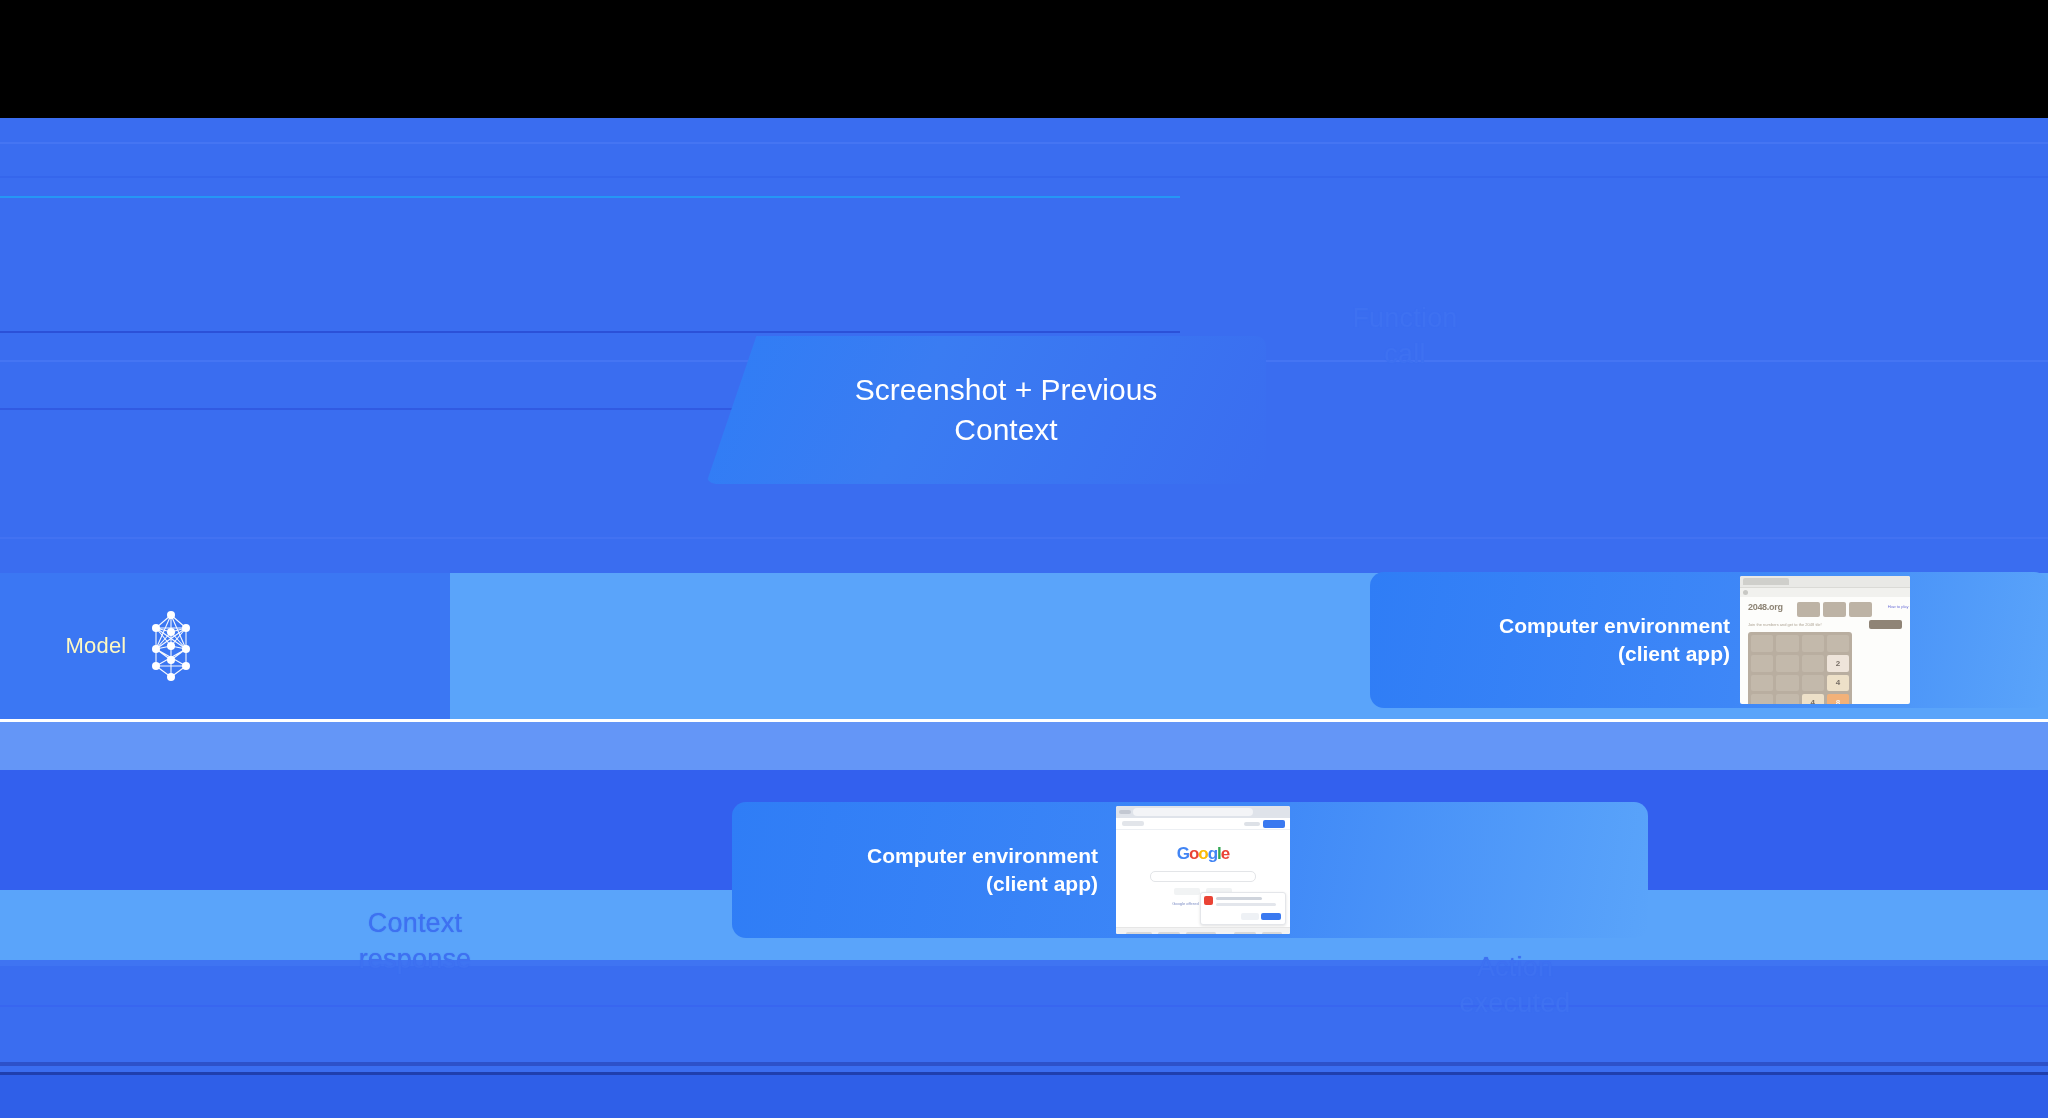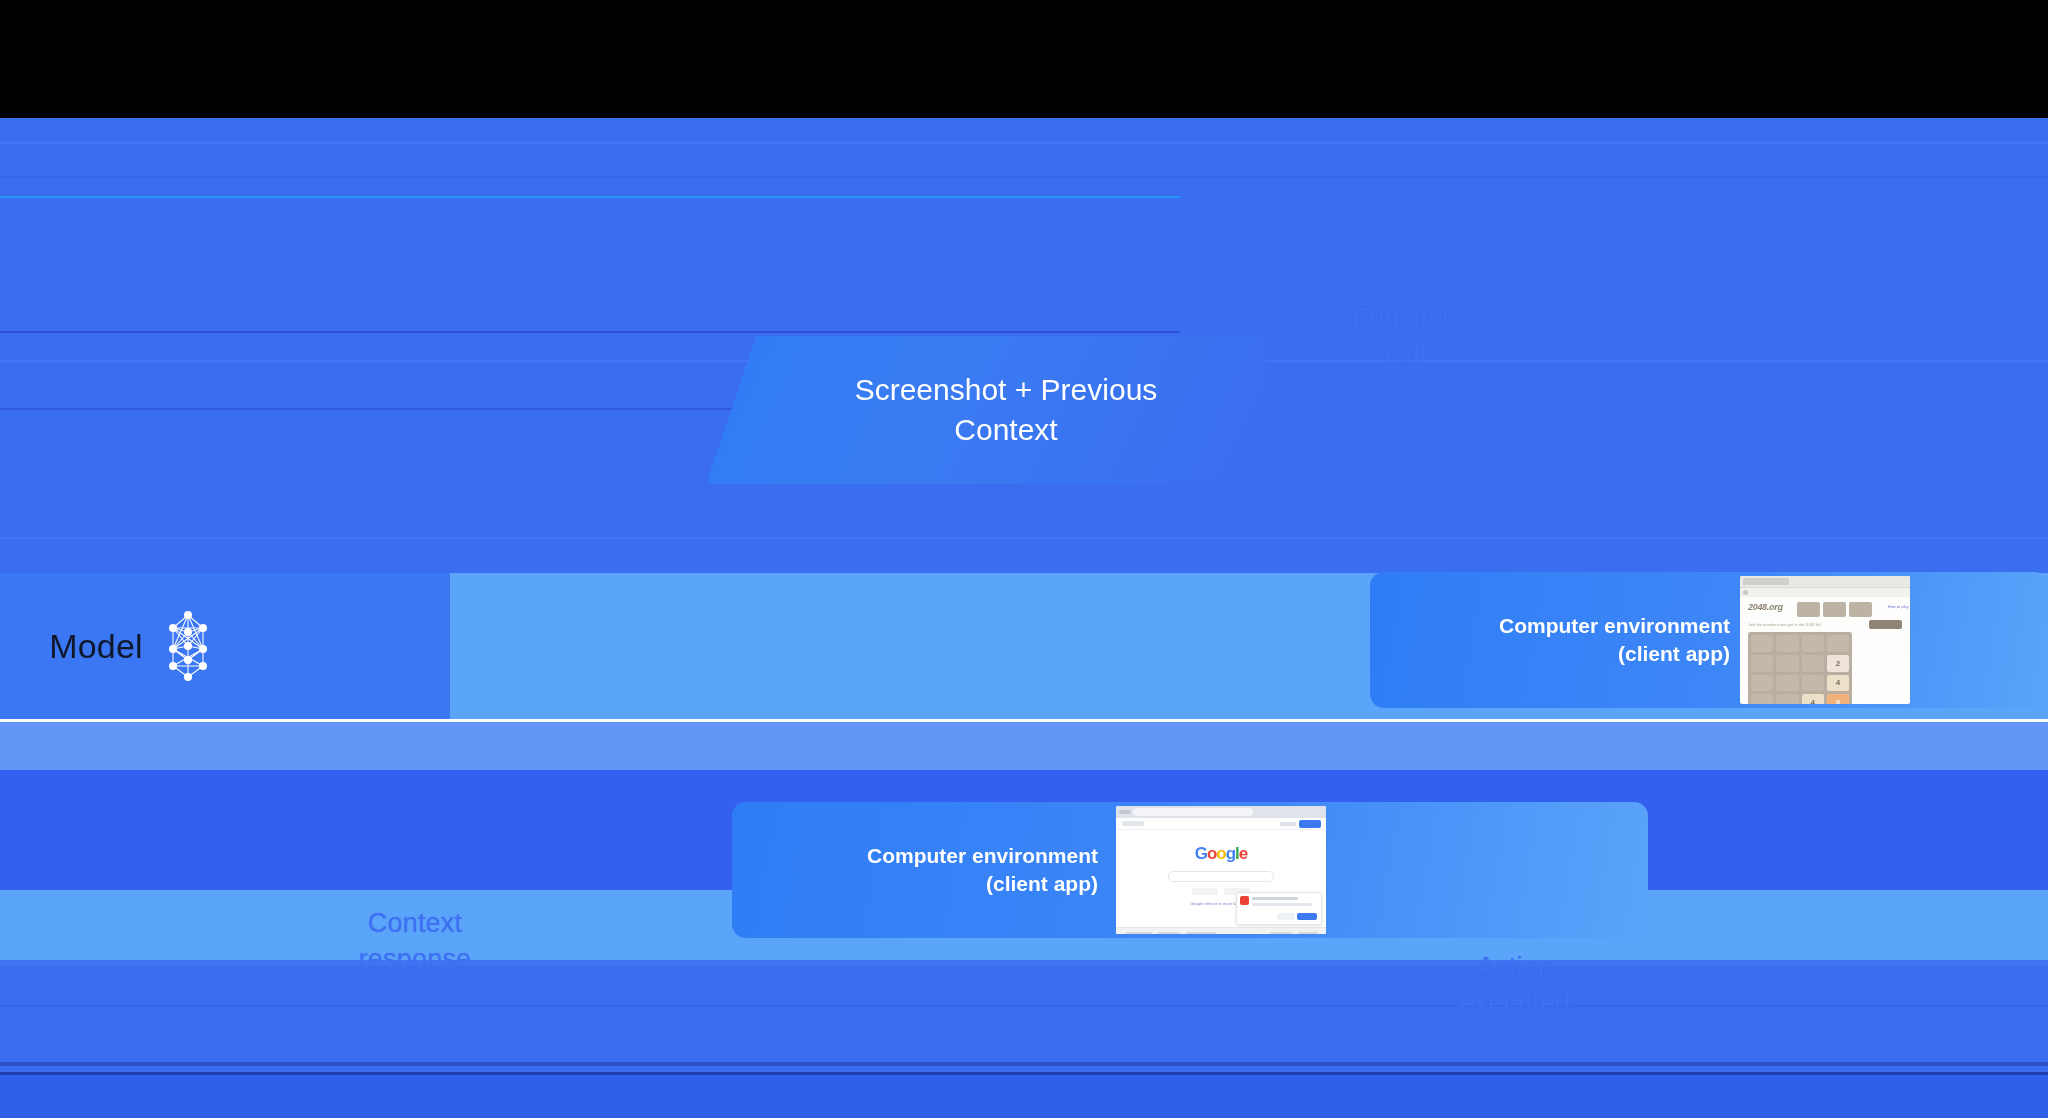--- a/index.html
+++ b/index.html
@@ -48,50 +48,50 @@
   }
 
   
   .chevron{
     position:absolute;left:-60px;top:573px;width:510px;height:146px;
     background:#3b77f3;
     clip-path:polygon(0 0,100% 0,100% 100%,0 100%,11% 50%);
     display:flex;align-items:center;justify-content:center;gap:22px;
     padding-right:130px;box-sizing:border-box;
   }
-  .chevron .mlabel{color:#0f172a;font-size:34px;letter-spacing:.2px;}
+  .chevron .mlabel{color:#fef9c3;font-size:22px;letter-spacing:.2px;}
   .nn{width:46px;height:74px;display:block;}
 
   
   .envcard{
     position:absolute;height:136px;border-radius:14px;
     background:linear-gradient(100deg,#2f7df6 0%,#3e87f7 55%,#5aa4fa 100%);
     display:flex;align-items:center;
   }
   .envcard .elabel{
     color:#ffffff;font-size:21px;line-height:1.33;text-align:right;
     white-space:pre-line;flex:0 0 auto;font-weight:bold;
   }
   .env-top{left:1370px;top:572px;width:678px;}
   .env-top .elabel{width:340px;margin-left:20px;}
   .env-bot{left:732px;top:802px;width:916px;}
   .env-bot .elabel{width:350px;margin-left:16px;}
 
   
   .thumb{background:#fdfdfb;border-radius:2px;overflow:hidden;position:relative;flex:0 0 auto;}
   .thumb-2048{width:170px;height:128px;margin-left:10px;}
-  .thumb-goog{width:210px;height:128px;margin-left:18px;}
+  .thumb-goog{width:174px;height:128px;margin-left:18px;}
 
   
   .g-chrome{height:11px;background:#e9e9e6;border-bottom:1px solid #dadad6;position:relative;}
   .g-tab{position:absolute;left:3px;top:2px;width:46px;height:7px;background:#cfcfcb;border-radius:2px 2px 0 0;}
   .g-toolbar{height:9px;background:#f1f1ee;position:relative;}
   .g-dot{position:absolute;left:3px;top:2px;width:5px;height:5px;border-radius:50%;background:#c8c8c4;}
   .g-body{padding:5px 8px 0;}
-  .g-hdr{display:flex;align-items:flex-start;gap:14px;font-style:italic;}
+  .g-hdr{display:flex;align-items:flex-start;gap:14px;}
   .g-title{font-size:9px;font-weight:bold;color:#8d8475;letter-spacing:-.3px;}
   .g-scores{display:flex;gap:3px;}
   .g-score{width:23px;height:15px;background:#bdb3a5;border-radius:2px;}
   .g-links{font-size:4px;color:#6f72d8;margin-left:2px;margin-top:2px;white-space:nowrap;}
   .g-sub{display:flex;align-items:center;justify-content:space-between;margin-top:3px;}
   .g-subtxt{font-size:4px;color:#aea495;}
   .g-new{width:33px;height:9px;background:#8f8476;border-radius:2px;}
   .g-grid{margin-top:3px;background:#b9aea0;border-radius:3px;padding:3px;
           display:grid;grid-template-columns:repeat(4,1fr);grid-template-rows:repeat(4,1fr);gap:3px;width:104px;height:82px;box-sizing:border-box;}
   .g-cell{background:#c3b9ab;border-radius:2px;display:flex;align-items:center;justify-content:center;font-size:8px;font-weight:bold;color:#776e65;}

